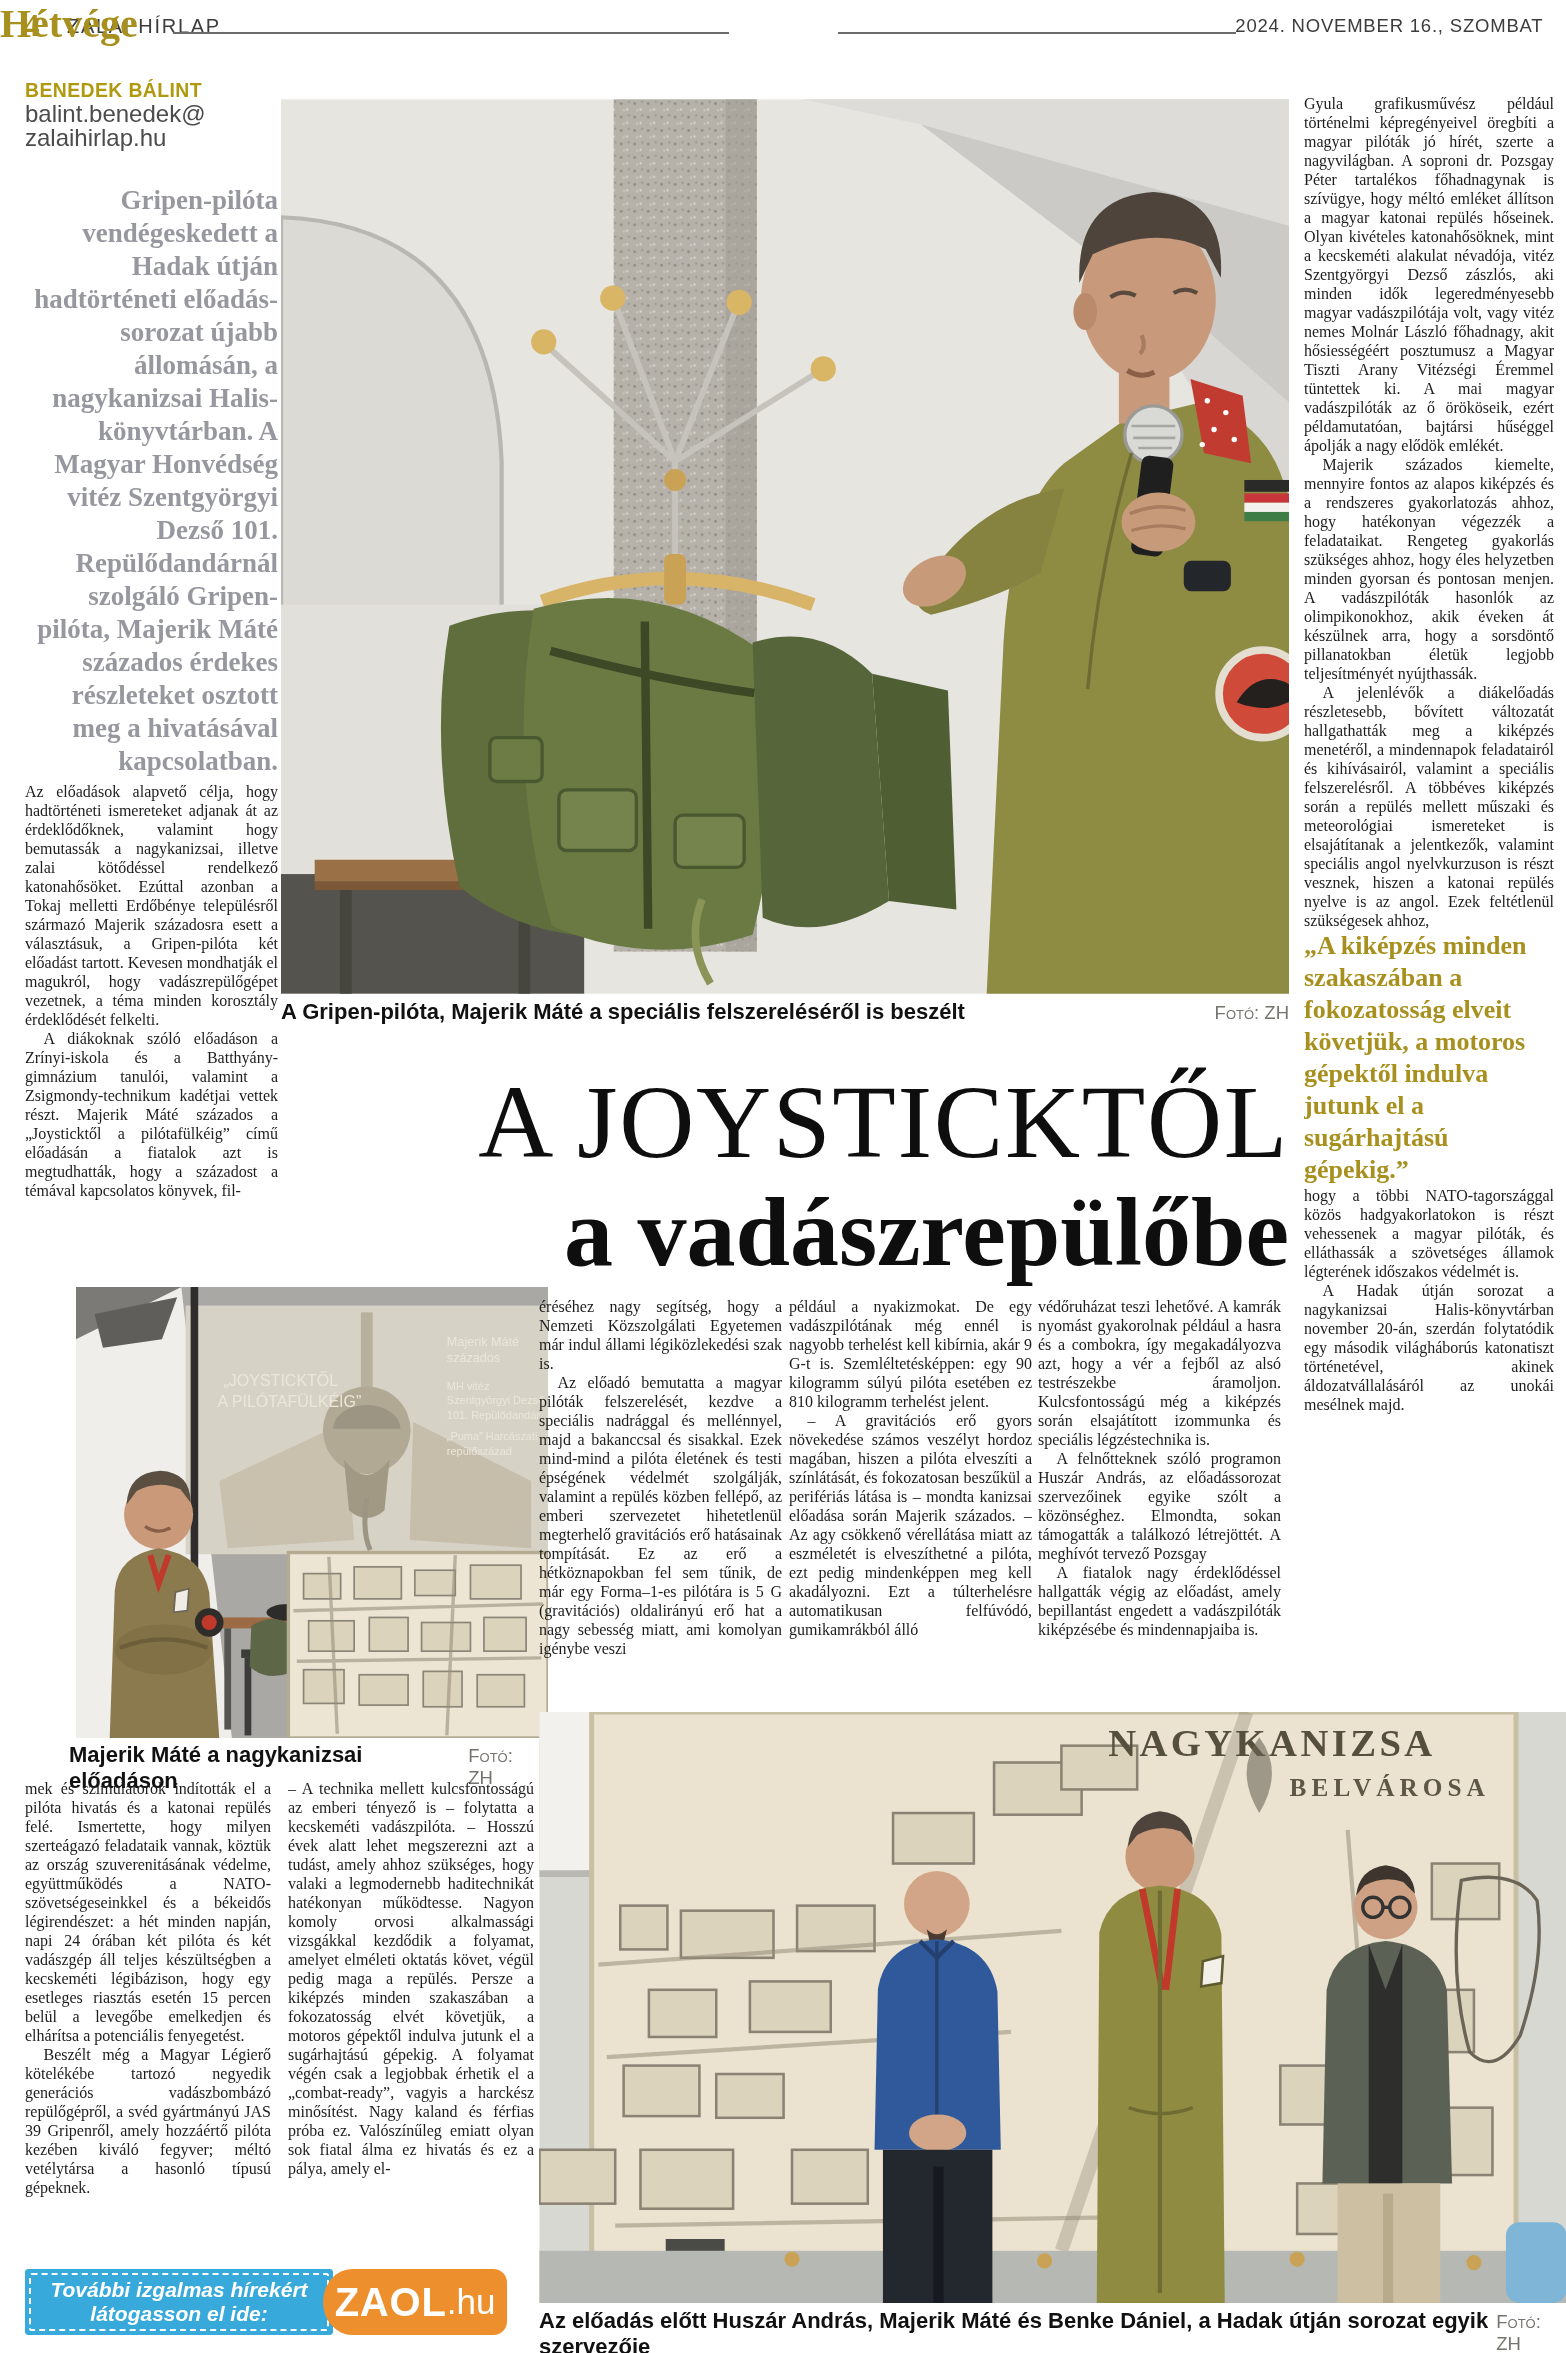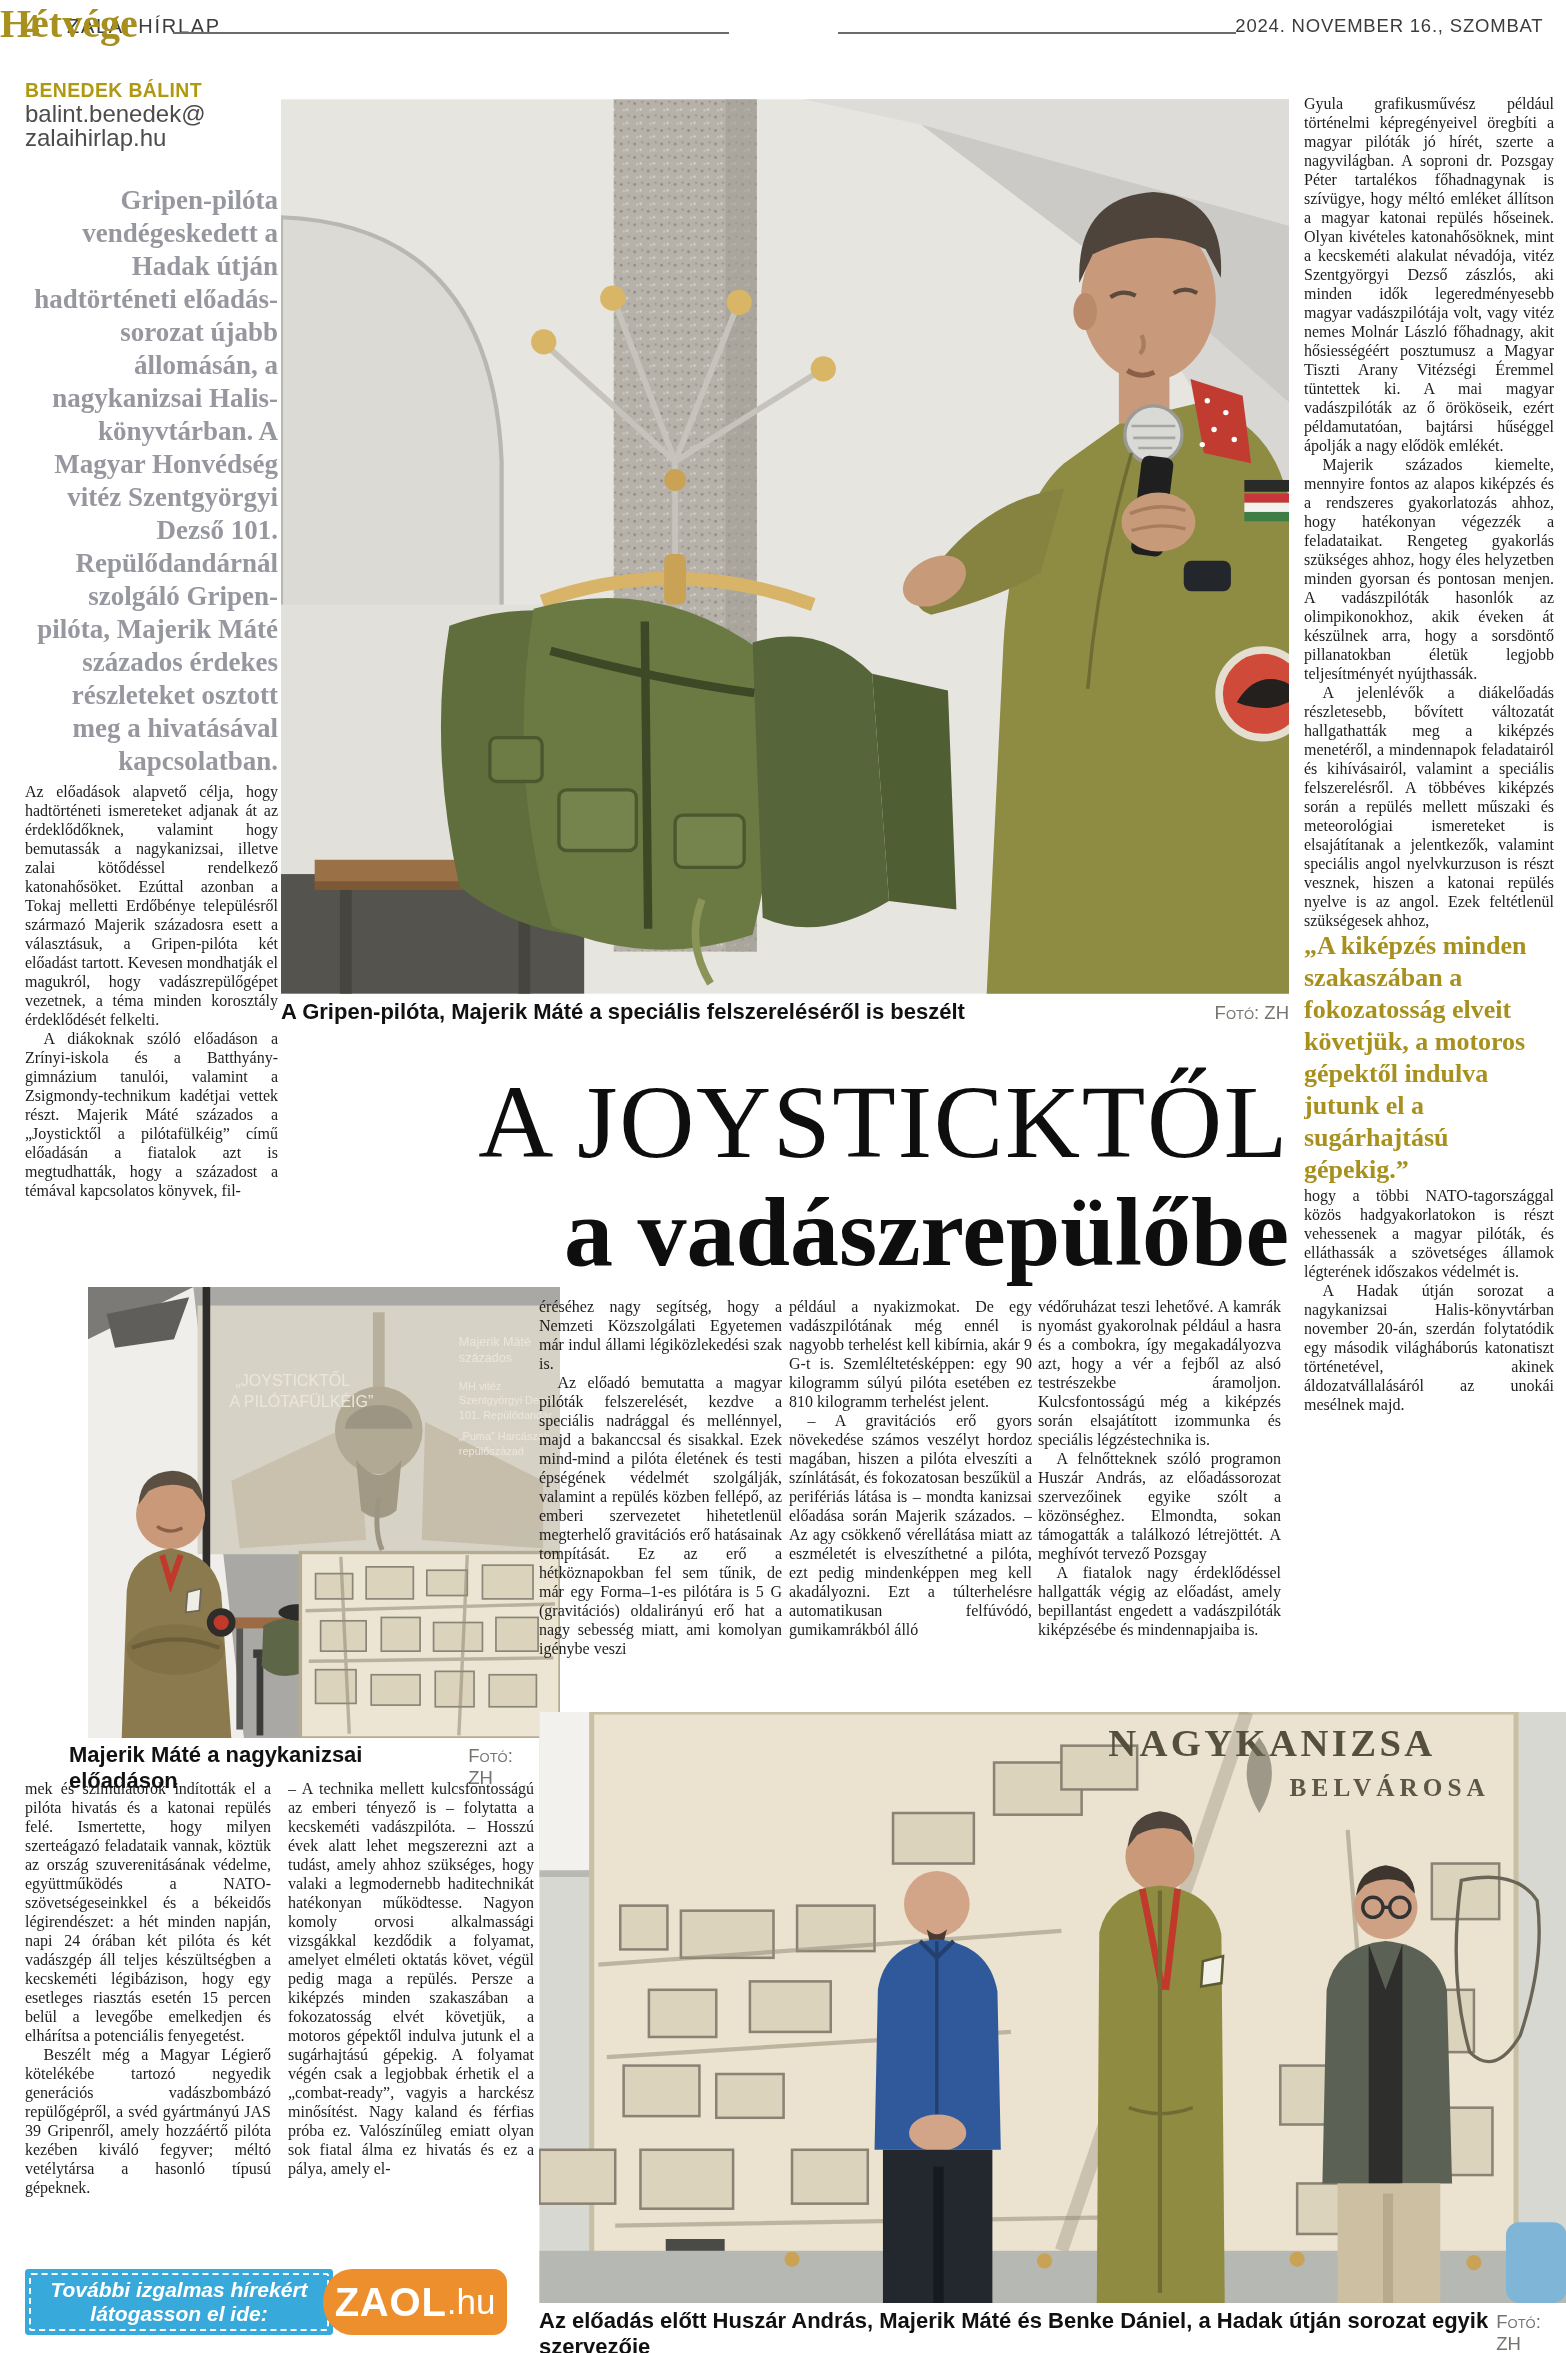--- a/index.html
+++ b/index.html
@@ -42,21 +42,21 @@
 
   
   .headline{left:282px;top:1029px;width:1007px;text-align:right;color:#0e0e0e;margin-top:39px;}
   .headline .hl1{font:400 104px/1.04 "Liberation Serif",serif;letter-spacing:1.7px;}
   .headline .hl2{font:bold 98px/1.05 "Liberation Serif",serif;margin-top:5px;}
 
   
   figure{margin:0;padding:0;}
   .photo{display:block;}
   .fig-main{left:281px;top:99px;width:1008px;height:895px;}
-  .fig-stage{left:41px;top:1287px;width:428px;height:451px;padding-left:47px;}
+  .fig-stage{left:29px;top:1287px;width:428px;height:451px;padding-left:47px;}
   .fig-group{left:539px;top:1712px;width:1028px;height:591px;}
   .caption-row{display:flex;justify-content:space-between;align-items:baseline;}
   .cap-main{left:281px;top:999px;width:1008px;}
   .cap-stage{left:25px;top:1742px;width:472px;margin-left:44px;}
   .cap-group{left:539px;top:2308px;width:1024px;}
   .cap-text{font:bold 22px "Liberation Sans",sans-serif;color:#111;}
   .cap-credit{font:18.5px "Liberation Sans",sans-serif;font-variant:small-caps;color:#76746e;}
 
   
   .promo{left:25px;top:2269px;width:482px;height:66px;}

